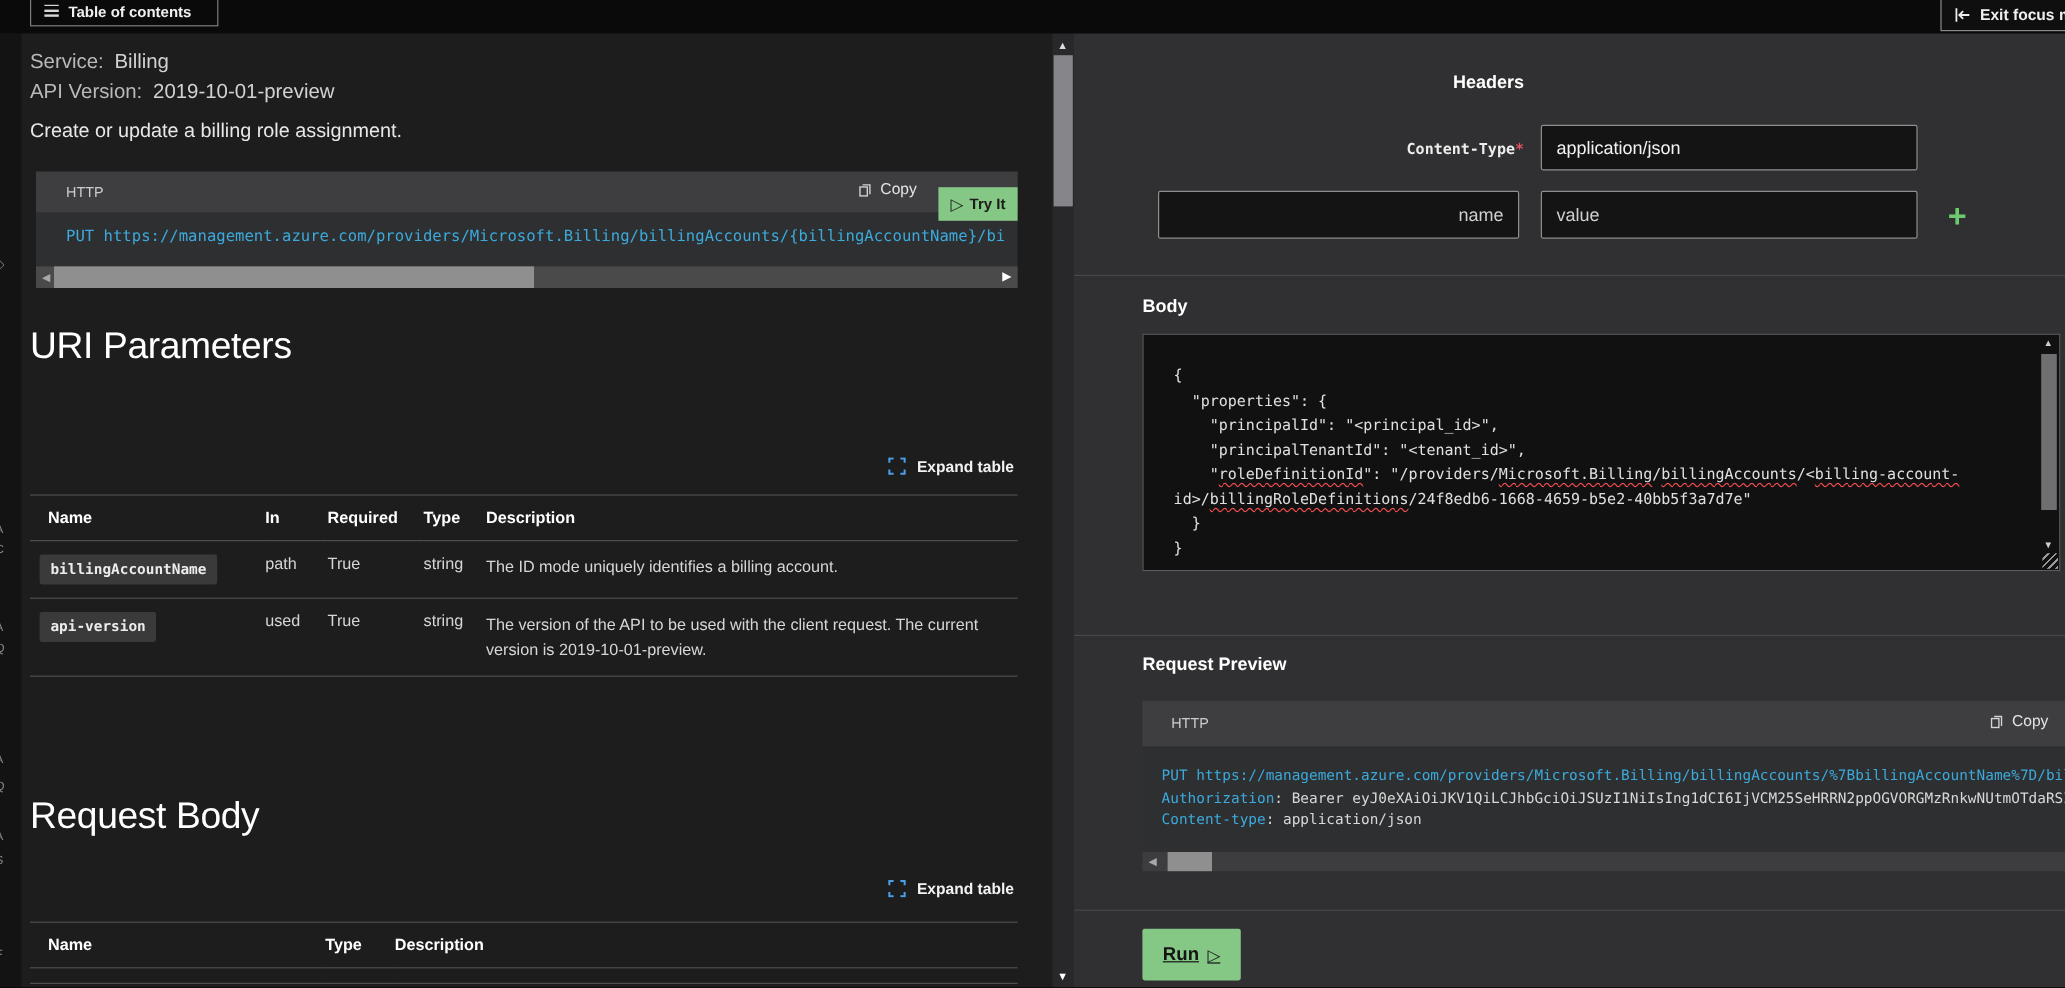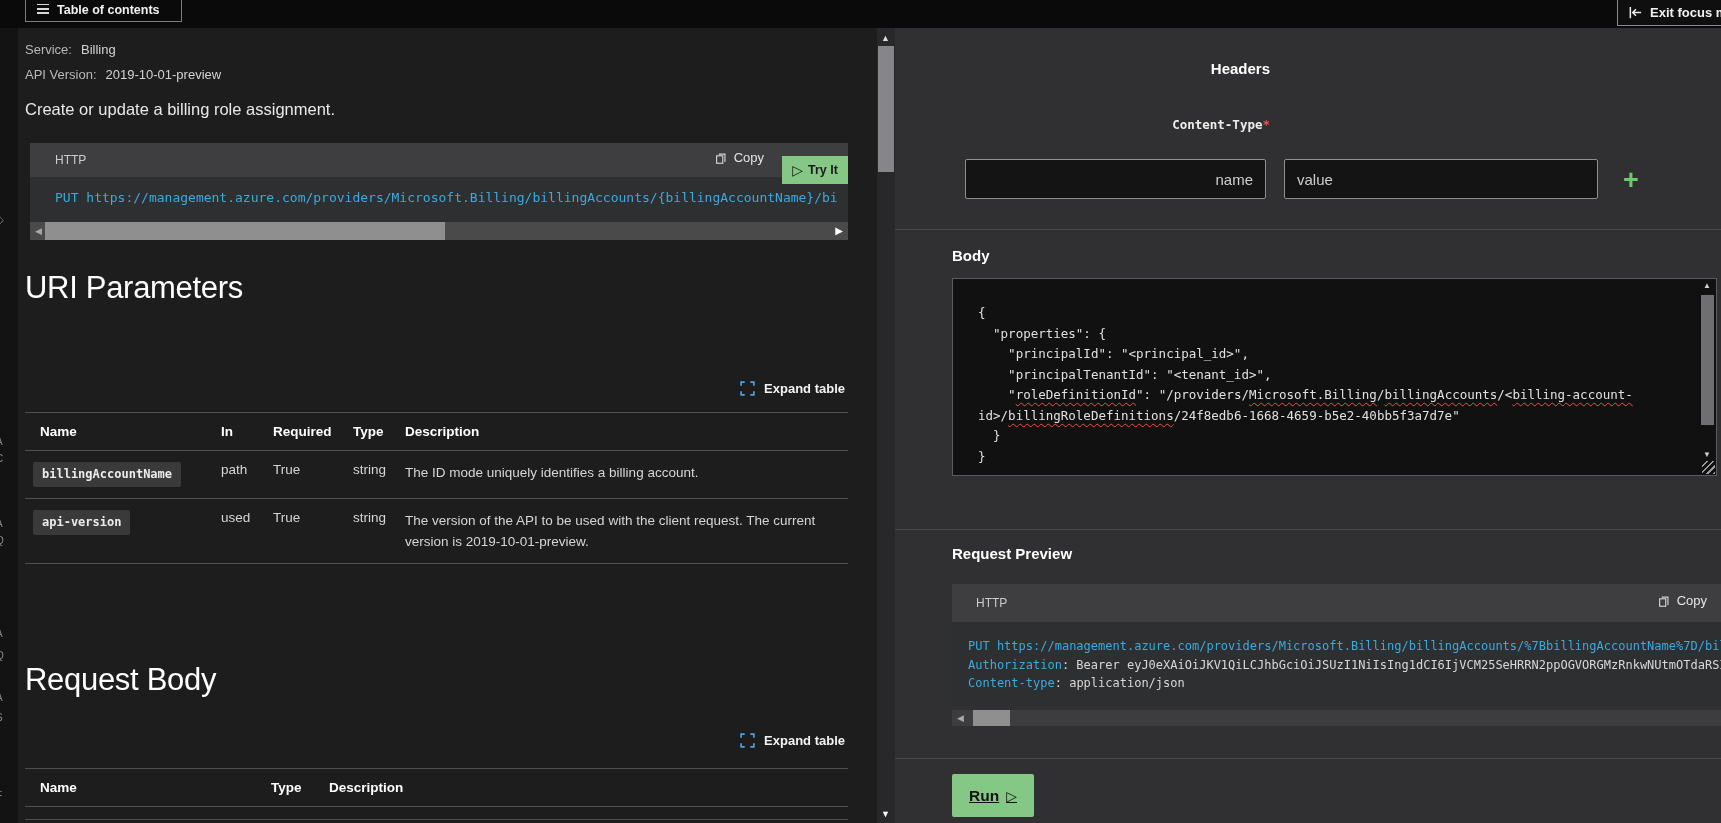--- a/index.html
+++ b/index.html
@@ -21,21 +21,21 @@
   .toc-btn .bars i { display:block; width:12px; height:1.8px; background:#d8d8d8; }
   .toc-label { font-size:12.5px; font-weight:bold; }
 
   .exit-btn { left:1617px; top:-8px; width:160px; height:34px; border:1px solid #8a8a8a;
               background:#0f0f0f; display:flex; align-items:flex-end; gap:7px;
               padding:0 0 5px 10px; color:#f0f0f0; cursor:pointer; }
   .exit-label { font-size:13px; font-weight:bold; white-space:nowrap; }
 
   
   .left-panel { left:18px; top:28px; width:859px; height:795px; background:#1d1d1e; }
-  .meta-line { position:absolute; left:25px; font-size:13px; color:#b9b9b9; }
+  .meta-line { position:absolute; left:25px; font-size:17px; color:#b9b9b9; }
   .meta-line b { font-weight:normal; color:#d2d2d2; margin-left:9px; }
   .desc { left:25px; top:100px; font-size:16.5px; color:#e8e8e8; }
 
   .codeblock { background:#2e2f31; }
   .cb-header { position:relative; height:34px; background:#3e3e40; }
   .cb-lang { position:absolute; left:25px; top:10px; font-size:12px; color:#cccccc; }
   .copy-btn { position:absolute; top:7px; display:flex; align-items:center; gap:6px;
               color:#e4e4e4; font-size:13px; cursor:pointer; background:none; border:none; }
   .tryit-btn { position:absolute; right:0; top:13px; width:66px; height:28px;
                background:#85c785; border:none; color:#1c1c1c; font-size:12.5px;
@@ -264,20 +264,21 @@
     <span class="down">▼</span>
   </div>
 
   <div class="abs right-panel"></div>
 
   <div class="abs label-col" style="top:115px;">
     <span class="param-label">Content-Type</span><span class="param-label req-star">*</span>
   </div>
 
   <div class="abs label-col section-title" style="top:60px;">Headers</div>
+  <input class="tf" style="left: 1284px; top: 104px; width: 314px; height: 38px;" value="application/json">
 
   <input class="tf alignr" style="left: 965px; top: 159px; width: 301px; height: 40px;" placeholder="name">
   <input class="tf" style="left: 1284px; top: 159px; width: 314px; height: 40px;" placeholder="value">
   <button class="abs add-btn">+</button>
 
   <div class="rp-divider" style="top:229px;"></div>
 
   <div class="abs section-title" style="left:952px; top:247px;">Body</div>
 
   <div class="abs editor">

